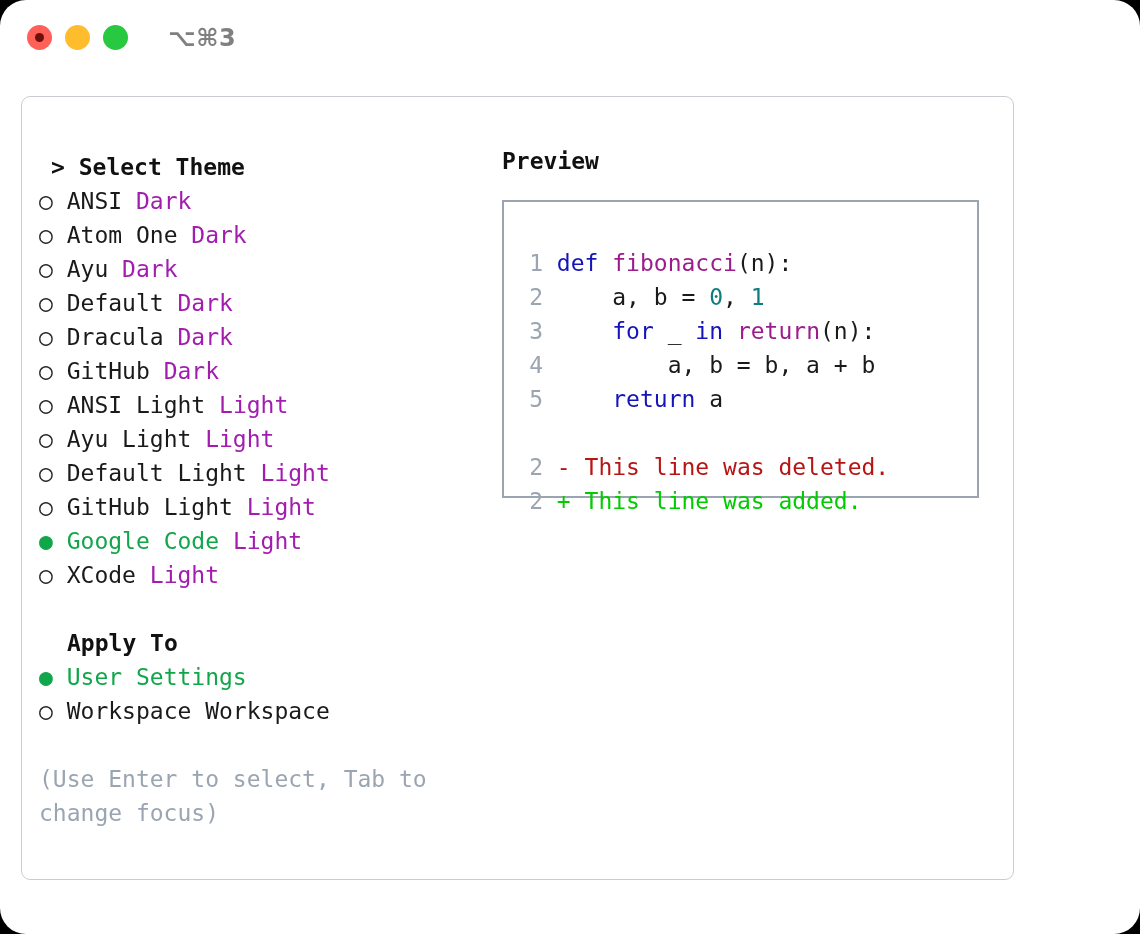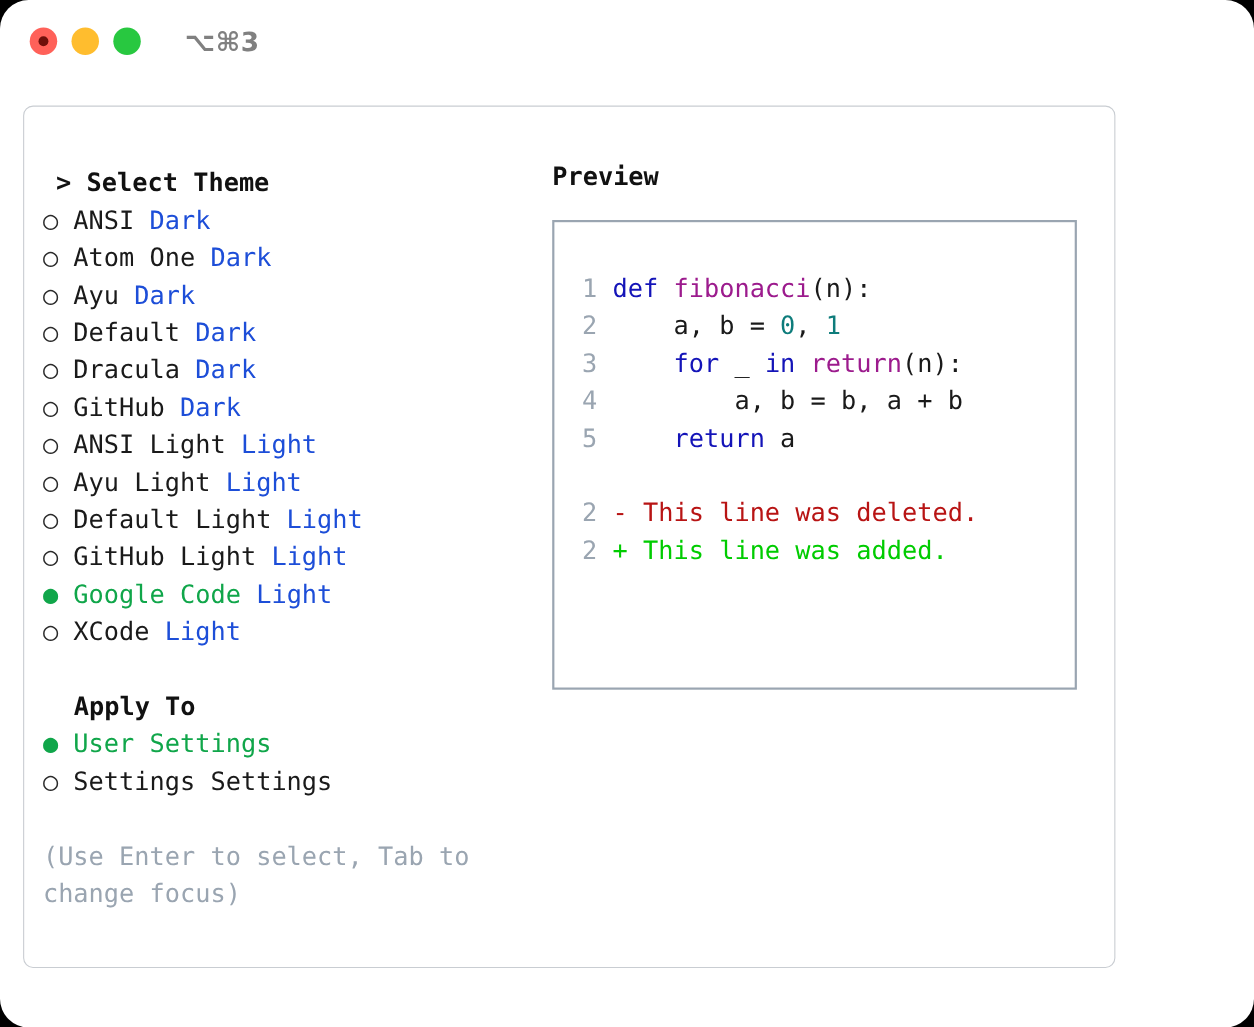--- a/index.html
+++ b/index.html
@@ -106,21 +106,21 @@
     font-size: 23px;
     line-height: 34px;
     white-space: pre;
     color: #1a1a1a;
     letter-spacing: 0px;
   }
   .opt-row .marker { color: #2b2b2b; }
   .opt-row.selected .marker { color: #10a64a; }
   .opt-row.selected .opt-label { color: #10a64a; }
   .opt-label { color: #1a1a1a; }
-  .opt-cat   { color: #1d4ed8; }
+  .opt-cat   { color: #a21caf; }
 
   .section-gap { height: 34px; }
 
   .apply-heading {
     font-size: 23px;
     font-weight: bold;
     color: #111111;
     line-height: 34px;
     white-space: pre;
     padding-left: 28px;
@@ -145,21 +145,21 @@
   .preview-title {
     font-size: 23px;
     font-weight: bold;
     color: #111111;
     line-height: 34px;
     white-space: pre;
   }
   .preview-box {
     margin-top: 22px;
     width: 477px;
-    height: 427px;
+    height: 298px;
     border: 2px solid #9aa5b1;
     box-sizing: border-box;
     background: #ffffff;
     padding: 44px 0 0 0;
   }
   .code-line {
     font-size: 23px;
     line-height: 34px;
     white-space: pre;
     padding-left: 17px;
@@ -211,21 +211,21 @@
           <div class="opt-row"><span class="marker">○ </span><span class="opt-label">GitHub Light</span><span class="opt-cat"> Light</span></div>
           <div class="opt-row selected"><span class="marker">● </span><span class="opt-label">Google Code</span><span class="opt-cat"> Light</span></div>
           <div class="opt-row"><span class="marker">○ </span><span class="opt-label">XCode</span><span class="opt-cat"> Light</span></div>
         </div>
 
       <div class="section-gap"></div>
 
       <div class="apply-heading">Apply To</div>
       <div id="apply-options">
           <div class="opt-row selected"><span class="marker">● </span><span class="opt-label">User Settings</span></div>
-          <div class="opt-row"><span class="marker">○ </span><span class="opt-label">Settings Settings</span></div>
+          <div class="opt-row"><span class="marker">○ </span><span class="opt-label">Workspace Workspace</span></div>
         </div>
 
       <div class="hint">(Use Enter to select, Tab to change focus)</div>
     </div>
 
     <div class="right-pane">
       <div class="preview-title">Preview</div>
       <div class="preview-box">
         <div id="code-block">
             <div class="code-line"><span class="ln">1</span> <span class="tok-kw">def </span><span class="tok-fn">fibonacci</span><span class="tok-txt">(n):</span></div>

